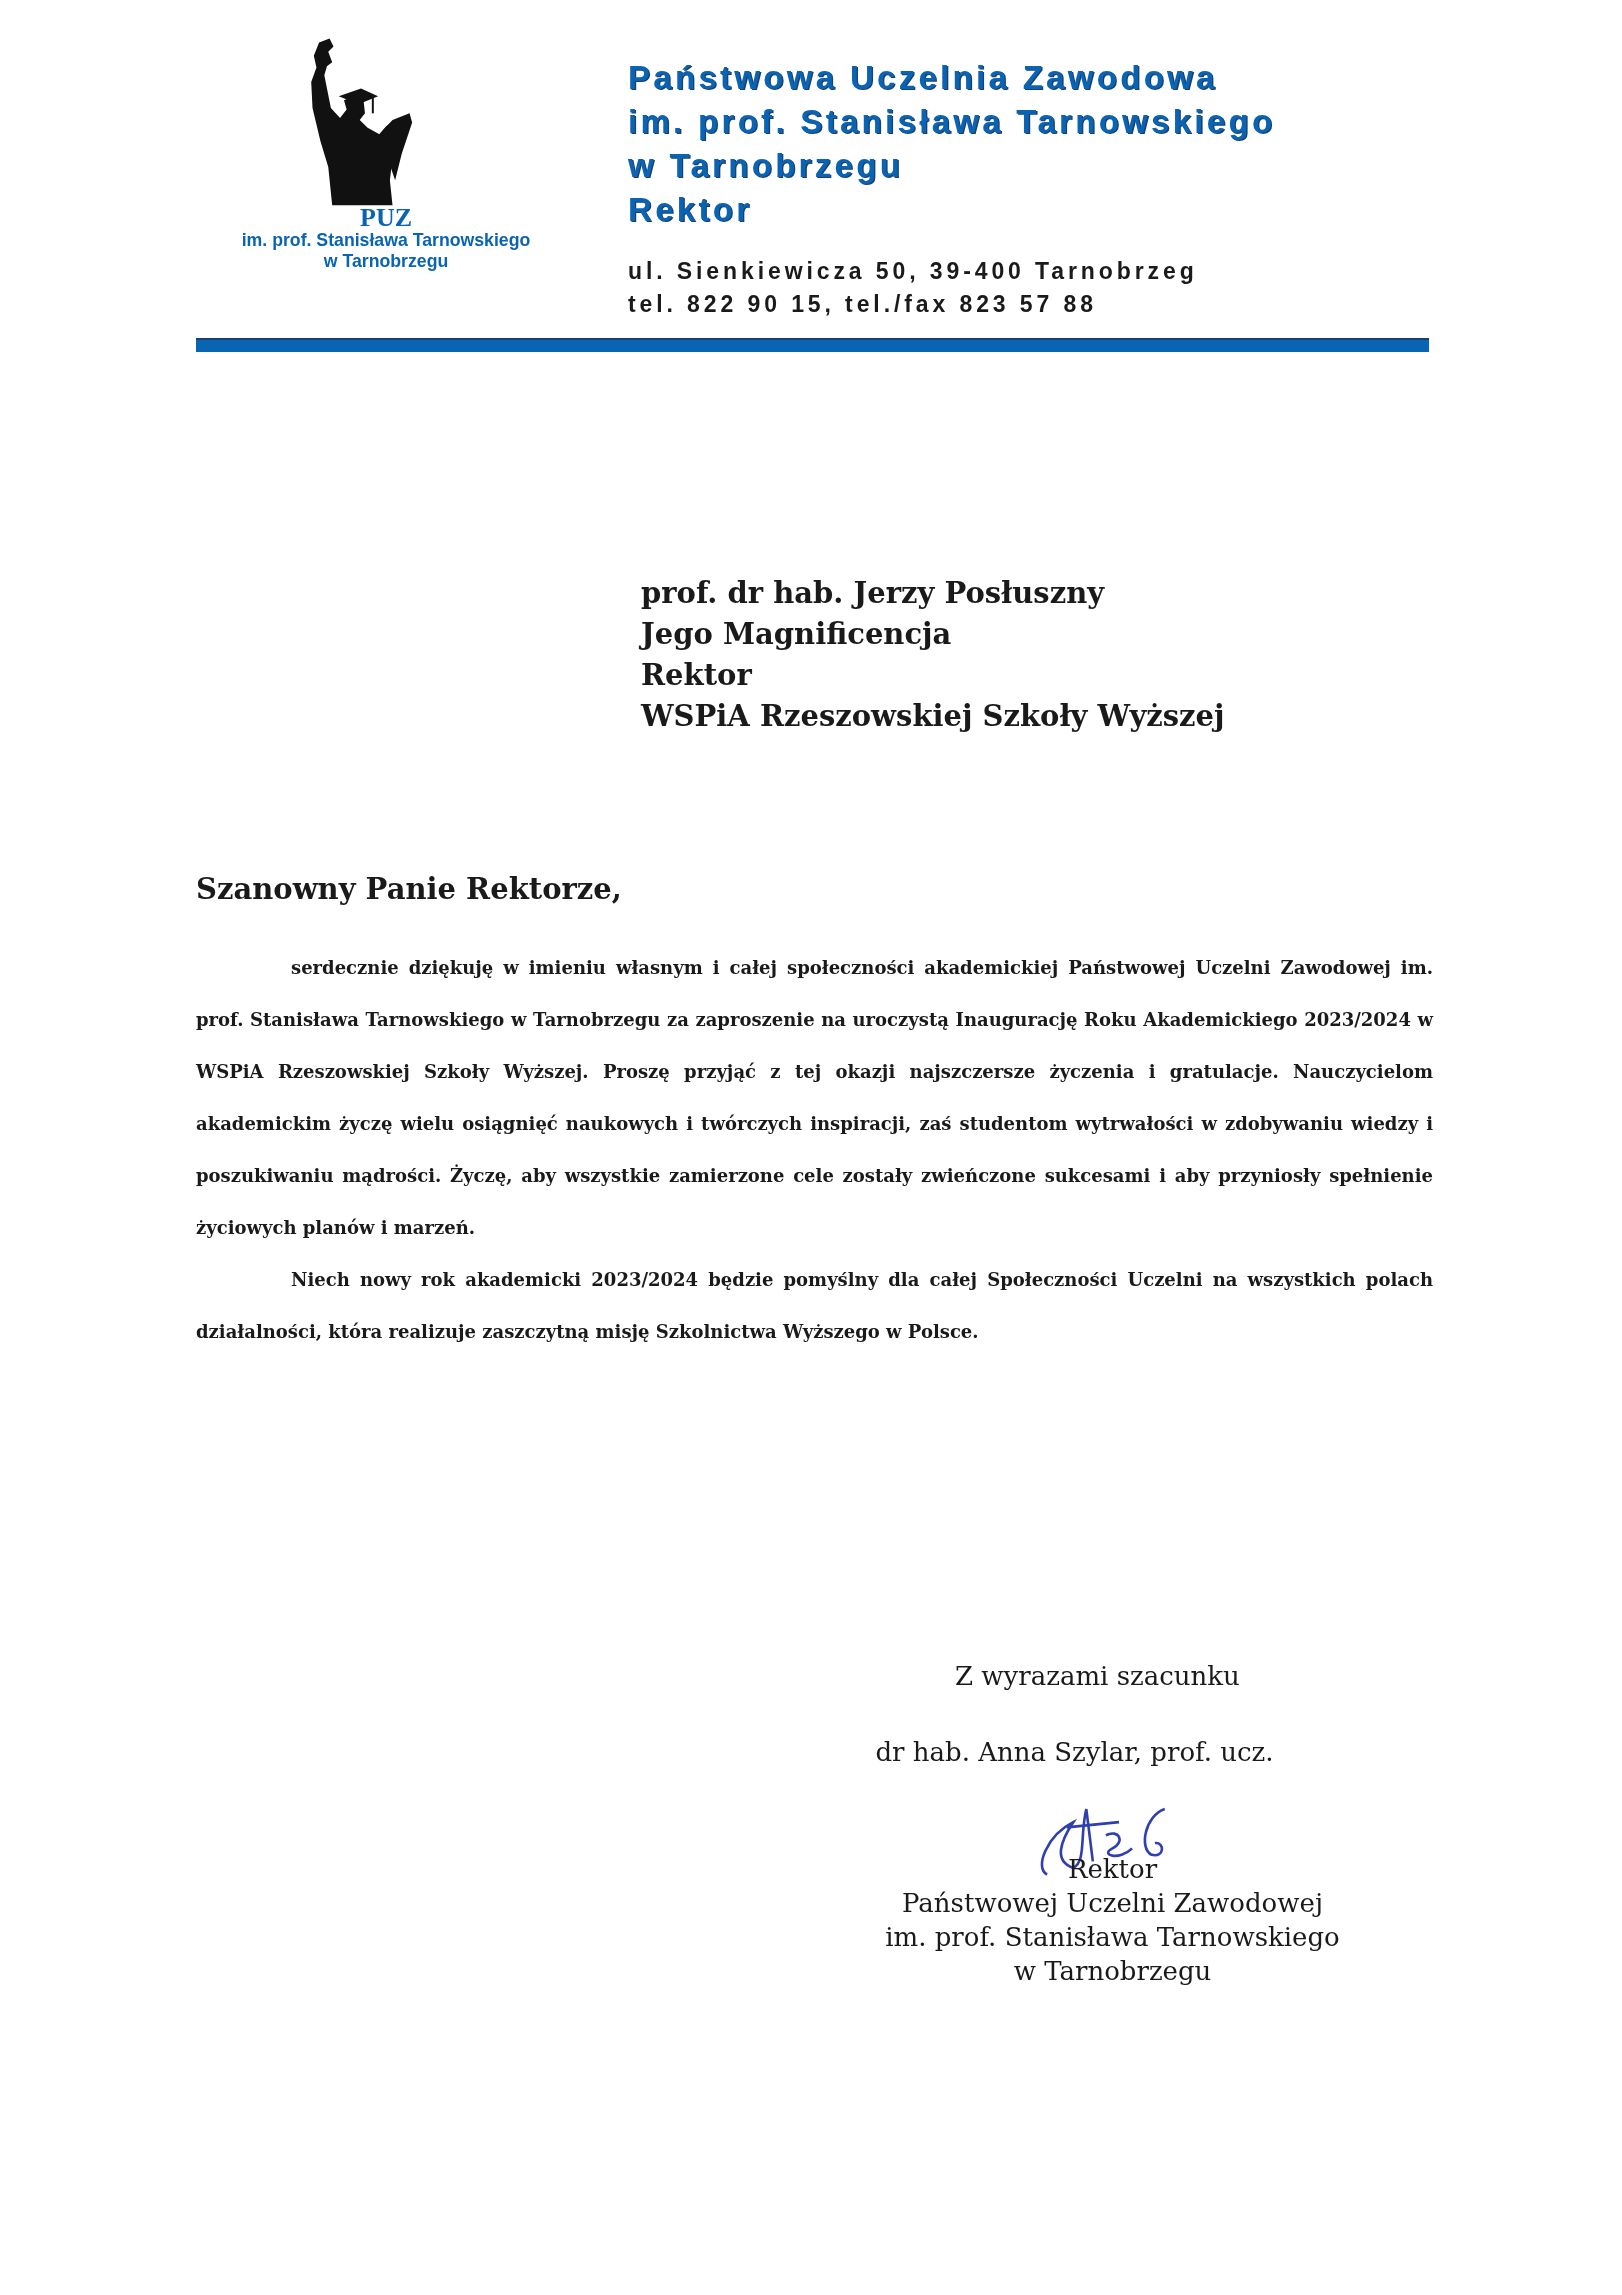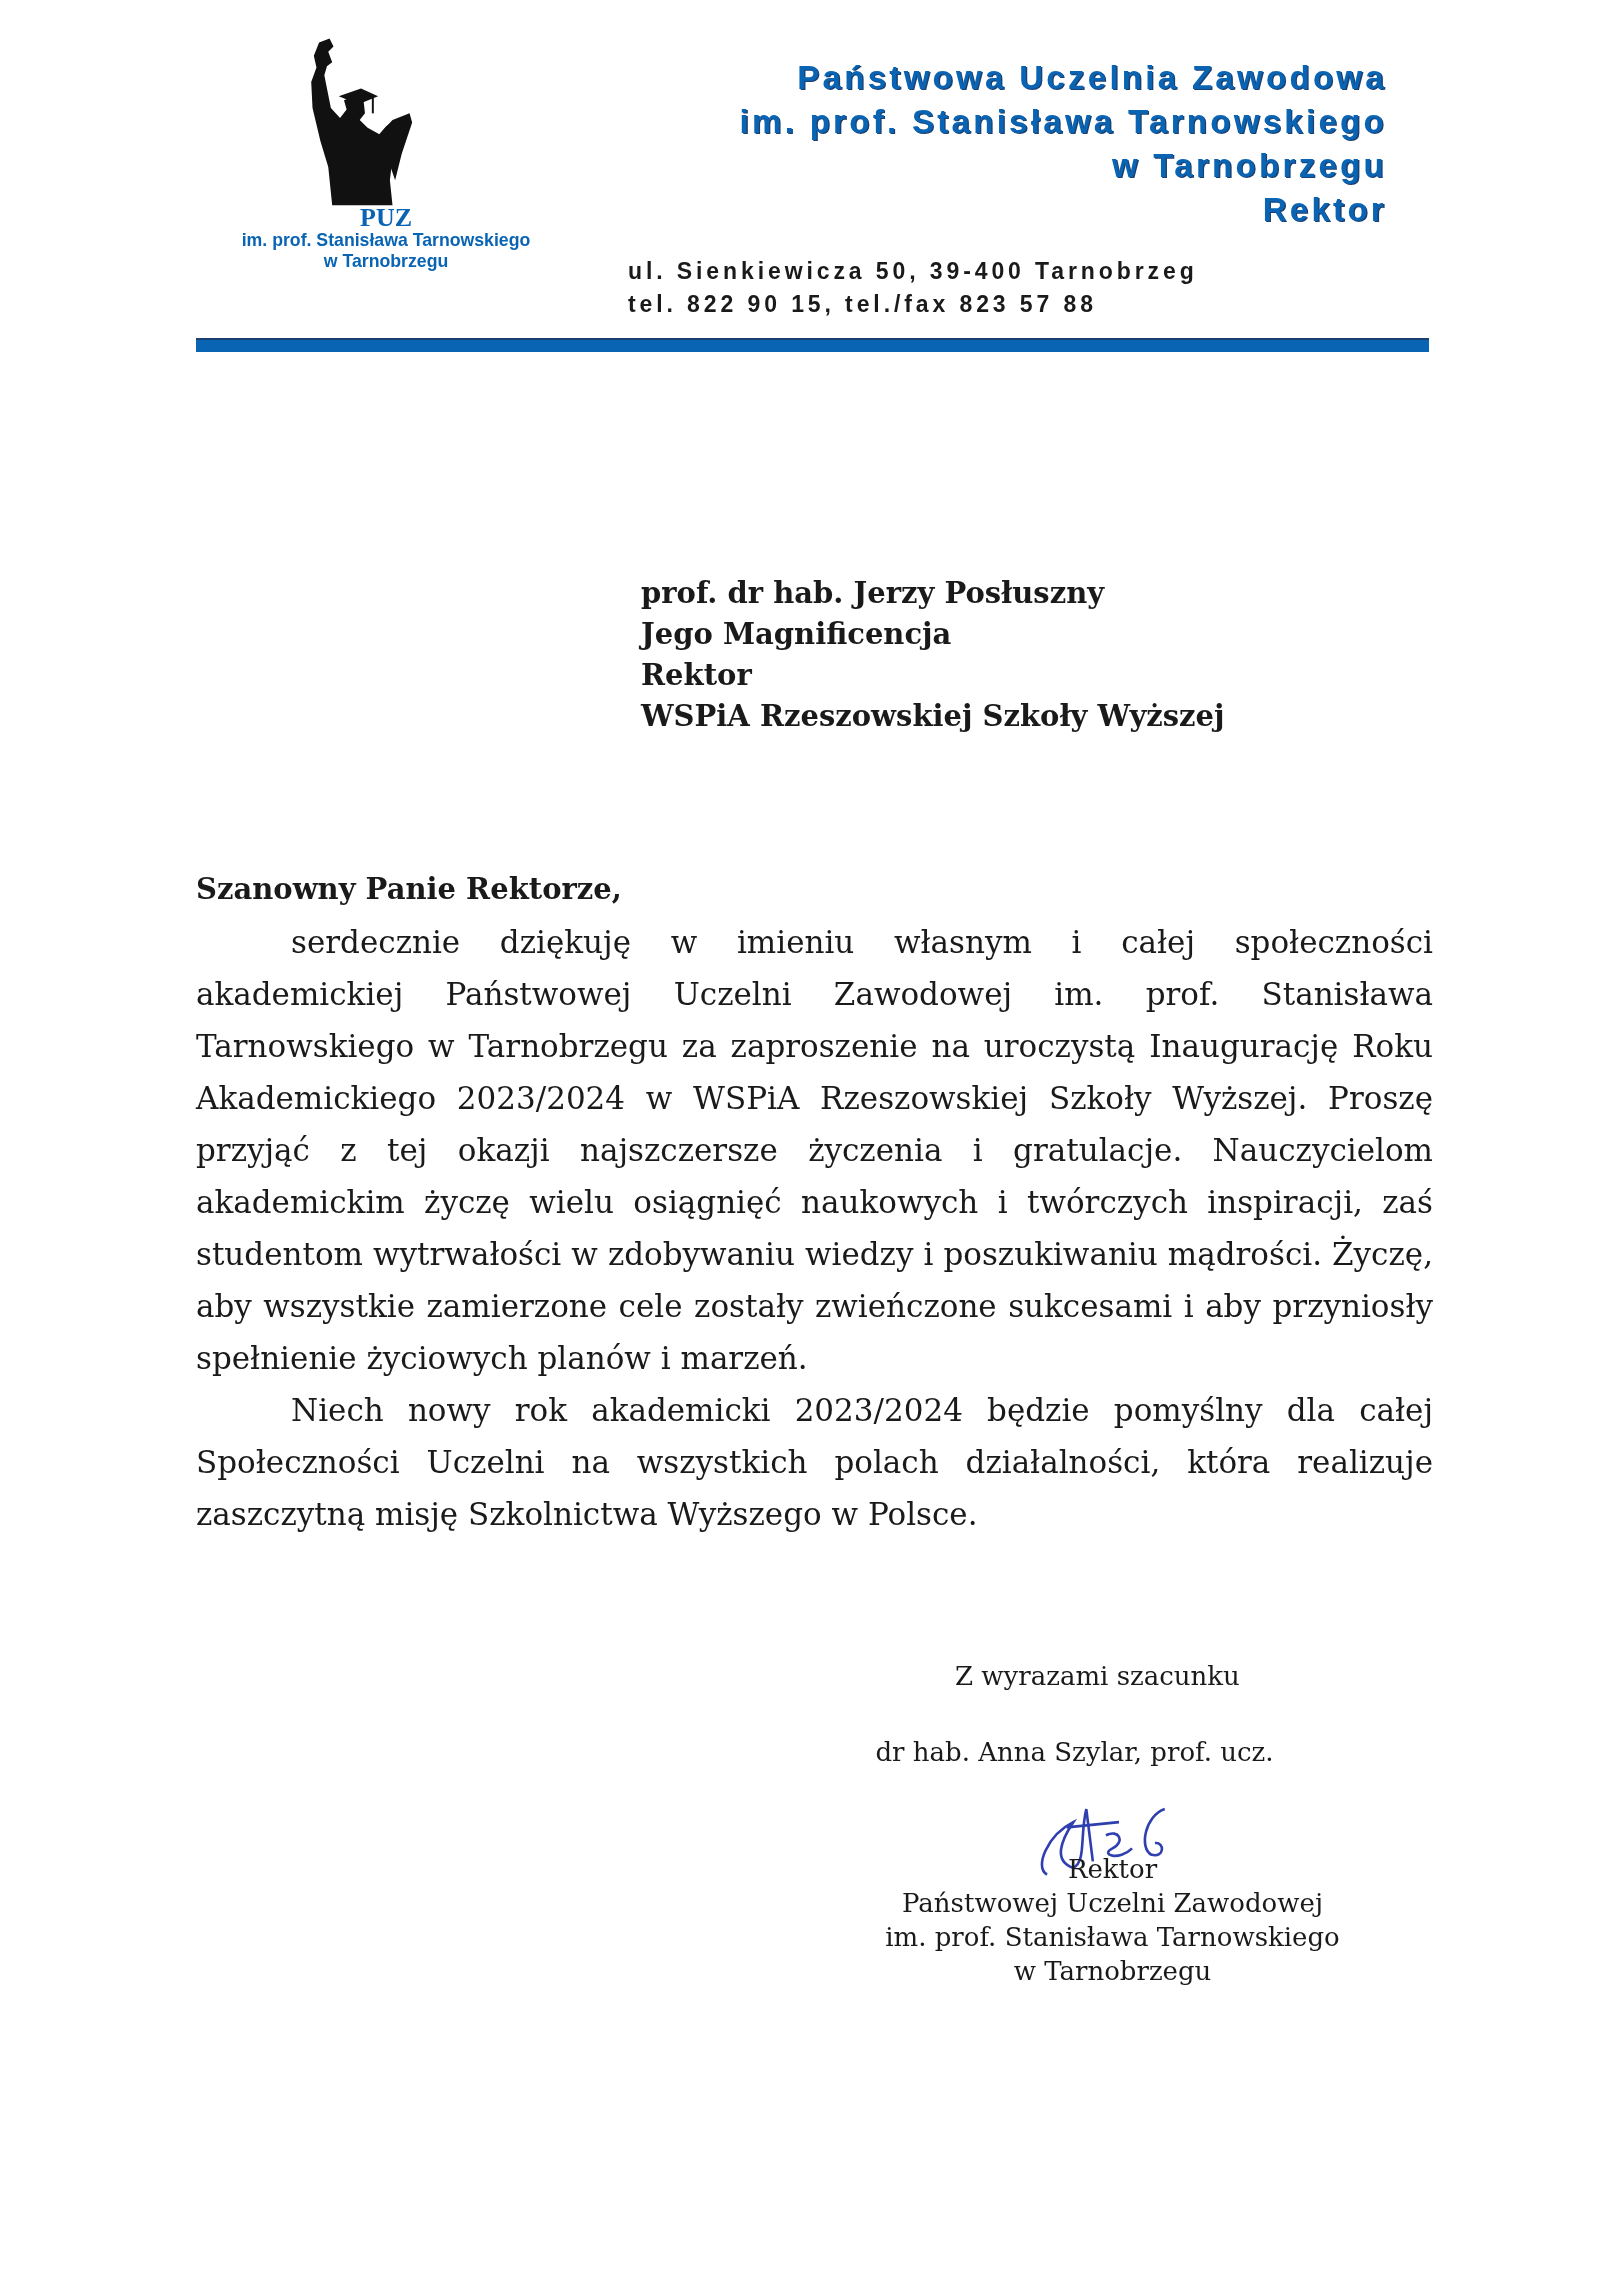--- a/index.html
+++ b/index.html
@@ -9,36 +9,36 @@
   
   .logo { position: absolute; left: 196px; top: 36px; width: 380px; height: 262px; }
   .logo svg { position: absolute; left: 85px; top: 0; width: 164px; height: 177px; }
   .logo-text { position: absolute; left: 0; top: 170px; width: 380px; text-align: center;
     font-family: "Liberation Sans", sans-serif; font-weight: bold; color: #0a64b4; }
   .logo-text .puz { font-size: 26px; line-height: 23.6px; font-family: Liberation Serif, serif; }
   .logo-text .l2 { font-size: 17.7px; line-height: 21px; }
   .logo-text .l3 { font-size: 17.7px; line-height: 21px; }
 
   
-  .head { position: absolute; left: 628px; top: 56px; width: 759px; text-align: right;
+  .head { position: absolute; left: 628px; top: 56px; width: 759px; text-align: left;
     font-family: "Liberation Sans", sans-serif; font-weight: bold; color: #0a64b4; }
   .head .h { font-size: 33px; line-height: 44px; letter-spacing: 3.3px;
     text-shadow: 1.3px 1.3px 0 #1c3f6e; }
   .addr { position: absolute; left: 628px; top: 255px; width: 759px; text-align: left;
     font-family: "Liberation Sans", sans-serif; font-weight: bold; color: #1a1a1a; }
   .addr .a { font-size: 23px; line-height: 33px; letter-spacing: 3.9px; }
   .rule { position: absolute; left: 196px; top: 338px; width: 1233px; height: 11.8px; background: #0a64b4;
     border-top: 2px solid #1c3f6e; }
 
   
   .serif { font-family: "DejaVu Serif", "Liberation Serif", serif; color: #1a1a1a; }
   .date { position: absolute; right: 191px; top: 386px; font-size: 26px; line-height: 37px; }
   .recipient { position: absolute; left: 641px; top: 573px; font-size: 29px; line-height: 41px; font-weight: bold; }
   .salutation { position: absolute; left: 196px; top: 870px; font-size: 29px; line-height: 39px; font-weight: bold; }
-  .body { position: absolute; left: 196px; top: 916px; width: 1237px; font-size: 31px; line-height: 52px; text-align: justify; }
+  .body { position: absolute; left: 196px; top: 942px; width: 1237px; font-size: 18px; line-height: 52px; text-align: justify; font-weight: bold; }
   .body p { margin: 0; text-indent: 95px; }
   .closing { position: absolute; left: 955px; top: 1626px; font-size: 26px; line-height: 37px; margin-top: 32px; }
   .signer { position: absolute; left: 813px; top: 1734px; width: 523px; text-align: center; font-size: 26px; line-height: 37px; }
   .signature { position: absolute; left: 1034px; top: 1796px; width: 170px; height: 85px; }
   .title-block { position: absolute; left: 851px; top: 1852px; width: 523px; text-align: center; font-size: 26px; line-height: 34px; }
 </style>
 </head>
 <body>
 
 <div class="page">

